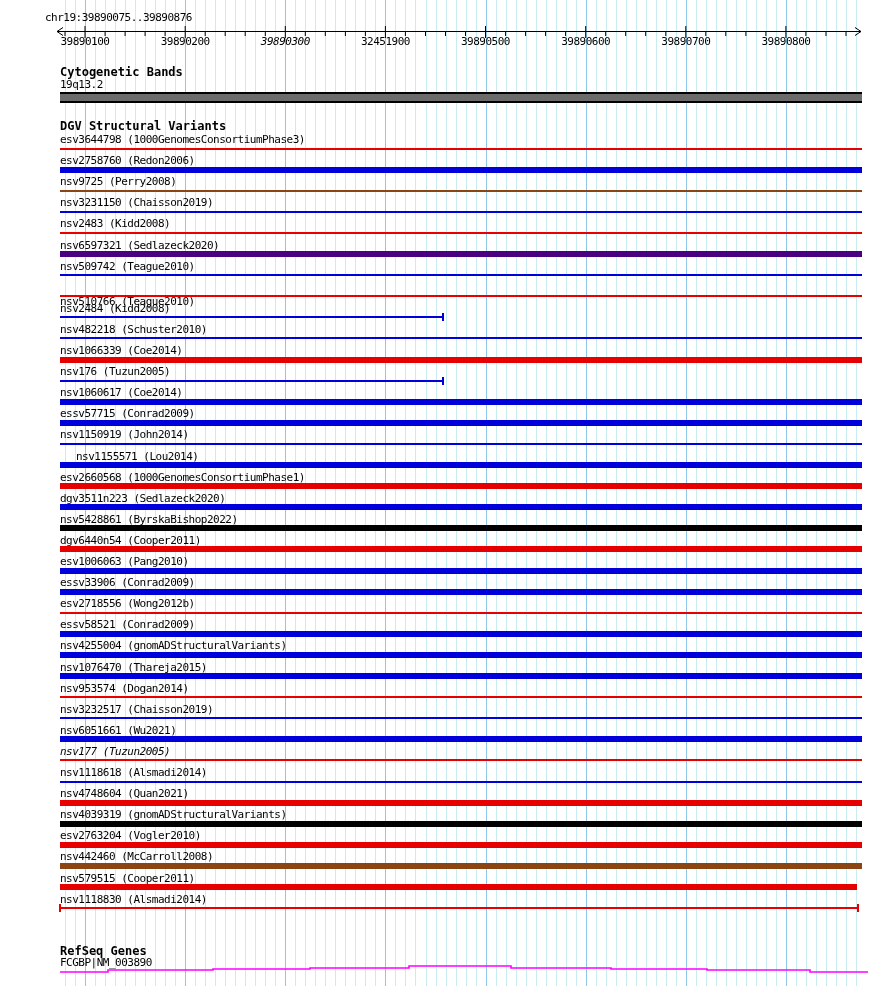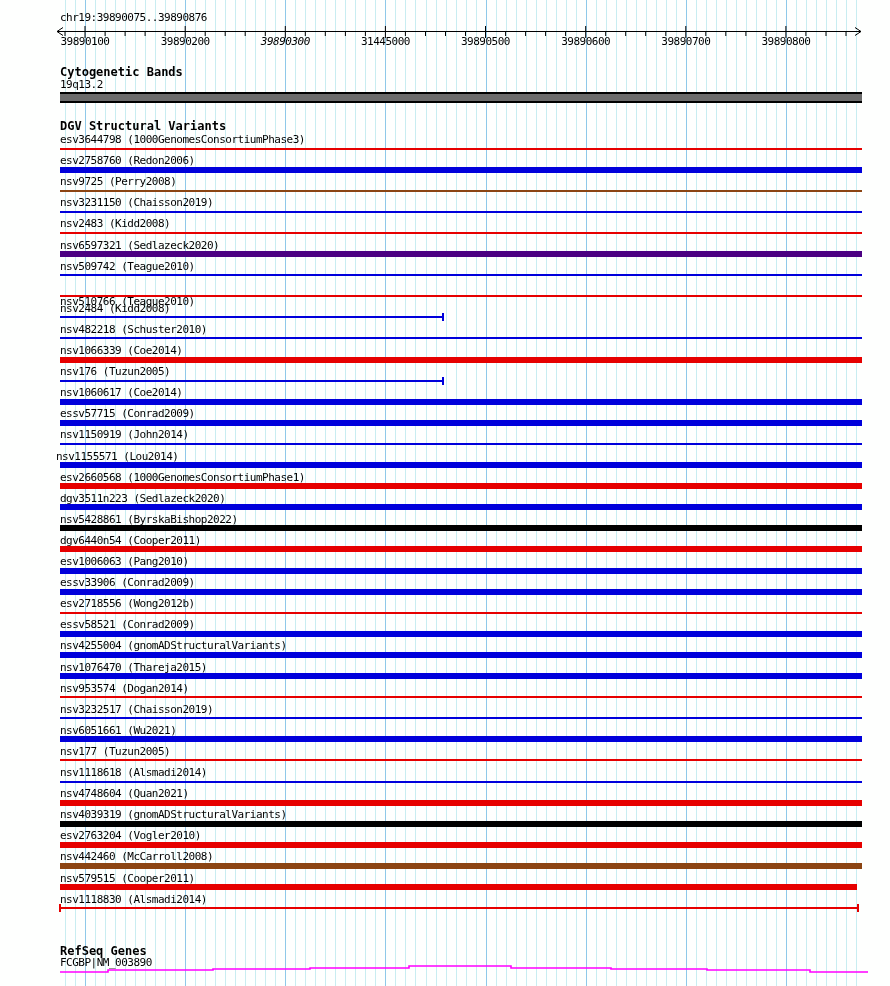--- a/index.html
+++ b/index.html
@@ -96,21 +96,21 @@
       <div class="gridline" style="left: 785.9px; background: rgb(142, 201, 233);"></div>
       <div class="gridline" style="left: 795.9px; background: rgb(200, 237, 241);"></div>
       <div class="gridline" style="left: 805.9px; background: rgb(200, 237, 241);"></div>
       <div class="gridline" style="left: 815.9px; background: rgb(200, 237, 241);"></div>
       <div class="gridline" style="left: 826px; background: rgb(200, 237, 241);"></div>
       <div class="gridline" style="left: 836px; background: rgb(200, 237, 241);"></div>
       <div class="gridline" style="left: 846px; background: rgb(200, 237, 241);"></div>
       <div class="gridline" style="left: 856px; background: rgb(200, 237, 241);"></div>
     </div>
 
-  <div class="txt" style="left:60px;top:12px;">chr19:39890075..39890876</div>
+  <div class="txt" style="left:45px;top:12px;">chr19:39890075..39890876</div>
 
   <svg id="ruler-svg" width="890" height="60">
       <line x1="57" y1="31.5" x2="861" y2="31.5" stroke="#000000" stroke-width="1"></line>
       <line x1="57" y1="31.5" x2="63" y2="27.5" stroke="#000000" stroke-width="1"></line>
       <line x1="57" y1="31.5" x2="63" y2="35.5" stroke="#000000" stroke-width="1"></line>
       <line x1="861" y1="31.5" x2="855" y2="27.5" stroke="#000000" stroke-width="1"></line>
       <line x1="861" y1="31.5" x2="855" y2="35.5" stroke="#000000" stroke-width="1"></line>
       <line x1="65.0" y1="31.5" x2="65.0" y2="36" stroke="#000000" stroke-width="1"></line>
       <line x1="85.0" y1="26" x2="85.0" y2="38" stroke="#000000" stroke-width="1"></line>
       <line x1="105.1" y1="31.5" x2="105.1" y2="36" stroke="#000000" stroke-width="1"></line>
@@ -149,21 +149,21 @@
       <line x1="765.9" y1="31.5" x2="765.9" y2="36" stroke="#000000" stroke-width="1"></line>
       <line x1="785.9" y1="26" x2="785.9" y2="38" stroke="#000000" stroke-width="1"></line>
       <line x1="805.9" y1="31.5" x2="805.9" y2="36" stroke="#000000" stroke-width="1"></line>
       <line x1="826.0" y1="31.5" x2="826.0" y2="36" stroke="#000000" stroke-width="1"></line>
       <line x1="846.0" y1="31.5" x2="846.0" y2="36" stroke="#000000" stroke-width="1"></line>
     </svg>
   <div id="tick-labels">
       <div class="ticklabel" style="left: 57px; top: 36px;">39890100</div>
       <div class="ticklabel" style="left: 157.2px; top: 36px;">39890200</div>
       <div class="ticklabel" style="left: 257.3px; top: 36px; font-style: italic;">39890300</div>
-      <div class="ticklabel" style="left: 357.4px; top: 36px;">31445000</div>
+      <div class="ticklabel" style="left: 357.4px; top: 36px;">32451900</div>
       <div class="ticklabel" style="left: 457.5px; top: 36px;">39890500</div>
       <div class="ticklabel" style="left: 557.7px; top: 36px;">39890600</div>
       <div class="ticklabel" style="left: 657.8px; top: 36px;">39890700</div>
       <div class="ticklabel" style="left: 757.9px; top: 36px;">39890800</div>
     </div>
 
   <div class="heading" style="left:60px;top:66px;text-align:right;">Cytogenetic Bands</div>
   <div class="txt" style="left:60px;top:79px;">19q13.2</div>
   <div id="cytoband" style="left: 60px; top: 92px; width: 802px; height: 11px; background: rgb(107, 107, 107);"></div>
 
@@ -194,21 +194,21 @@
       <div class="bar" style="left: 60px; top: 356.5px; width: 802px; height: 6px; background: rgb(230, 0, 0);"></div>
       <div class="txt" style="left: 60px; top: 366.1px;">nsv176 (Tuzun2005)</div>
       <div class="bar" style="left: 60px; top: 379.6px; width: 382.5px; height: 2px; background: rgb(0, 0, 219);"></div>
       <div class="endcap" style="left: 441.5px; top: 376.6px; width: 2px; height: 8px; background: rgb(0, 0, 219);"></div>
       <div class="txt" style="left: 60px; top: 387.2px;">nsv1060617 (Coe2014)</div>
       <div class="bar" style="left: 60px; top: 398.7px; width: 802px; height: 6px; background: rgb(0, 0, 219);"></div>
       <div class="txt" style="left: 60px; top: 408.3px;">essv57715 (Conrad2009)</div>
       <div class="bar" style="left: 60px; top: 419.8px; width: 802px; height: 6px; background: rgb(0, 0, 219);"></div>
       <div class="txt" style="left: 60px; top: 429.4px;">nsv1150919 (John2014)</div>
       <div class="bar" style="left: 60px; top: 442.9px; width: 802px; height: 2px; background: rgb(0, 0, 219);"></div>
-      <div class="txt" style="left: 56px; top: 450.5px; text-align: center;">nsv1155571 (Lou2014)</div>
+      <div class="txt" style="left: 76px; top: 450.5px; text-align: center;">nsv1155571 (Lou2014)</div>
       <div class="bar" style="left: 60px; top: 462px; width: 802px; height: 6px; background: rgb(0, 0, 219);"></div>
       <div class="txt" style="left: 60px; top: 471.6px;">esv2660568 (1000GenomesConsortiumPhase1)</div>
       <div class="bar" style="left: 60px; top: 483.1px; width: 802px; height: 6px; background: rgb(230, 0, 0);"></div>
       <div class="txt" style="left: 60px; top: 492.7px;">dgv3511n223 (Sedlazeck2020)</div>
       <div class="bar" style="left: 60px; top: 504.2px; width: 802px; height: 6px; background: rgb(0, 0, 219);"></div>
       <div class="txt" style="left: 60px; top: 513.8px;">nsv5428861 (ByrskaBishop2022)</div>
       <div class="bar" style="left: 60px; top: 525.3px; width: 802px; height: 6px; background: rgb(0, 0, 0);"></div>
       <div class="txt" style="left: 60px; top: 534.9px;">dgv6440n54 (Cooper2011)</div>
       <div class="bar" style="left: 60px; top: 546.4px; width: 802px; height: 6px; background: rgb(230, 0, 0);"></div>
       <div class="txt" style="left: 60px; top: 556px;">esv1006063 (Pang2010)</div>
@@ -222,21 +222,21 @@
       <div class="txt" style="left: 60px; top: 640.4px;">nsv4255004 (gnomADStructuralVariants)</div>
       <div class="bar" style="left: 60px; top: 651.9px; width: 802px; height: 6px; background: rgb(0, 0, 219);"></div>
       <div class="txt" style="left: 60px; top: 661.5px;">nsv1076470 (Thareja2015)</div>
       <div class="bar" style="left: 60px; top: 673px; width: 802px; height: 6px; background: rgb(0, 0, 219);"></div>
       <div class="txt" style="left: 60px; top: 682.6px;">nsv953574 (Dogan2014)</div>
       <div class="bar" style="left: 60px; top: 696.1px; width: 802px; height: 2px; background: rgb(230, 0, 0);"></div>
       <div class="txt" style="left: 60px; top: 703.7px;">nsv3232517 (Chaisson2019)</div>
       <div class="bar" style="left: 60px; top: 717.2px; width: 802px; height: 2px; background: rgb(0, 0, 219);"></div>
       <div class="txt" style="left: 60px; top: 724.8px;">nsv6051661 (Wu2021)</div>
       <div class="bar" style="left: 60px; top: 736.3px; width: 802px; height: 6px; background: rgb(0, 0, 219);"></div>
-      <div class="txt" style="left: 60px; top: 745.9px;">nsv177 (Tuzun2005)</div>
+      <div class="txt" style="left: 60px; top: 745.9px; font-style: italic;">nsv177 (Tuzun2005)</div>
       <div class="bar" style="left: 60px; top: 759.4px; width: 802px; height: 2px; background: rgb(230, 0, 0);"></div>
       <div class="txt" style="left: 60px; top: 767px;">nsv1118618 (Alsmadi2014)</div>
       <div class="bar" style="left: 60px; top: 780.5px; width: 802px; height: 2px; background: rgb(0, 0, 219);"></div>
       <div class="txt" style="left: 60px; top: 788.1px;">nsv4748604 (Quan2021)</div>
       <div class="bar" style="left: 60px; top: 799.6px; width: 802px; height: 6px; background: rgb(230, 0, 0);"></div>
       <div class="txt" style="left: 60px; top: 809.2px;">nsv4039319 (gnomADStructuralVariants)</div>
       <div class="bar" style="left: 60px; top: 820.7px; width: 802px; height: 6px; background: rgb(0, 0, 0);"></div>
       <div class="txt" style="left: 60px; top: 830.3px;">esv2763204 (Vogler2010)</div>
       <div class="bar" style="left: 60px; top: 841.8px; width: 802px; height: 6px; background: rgb(230, 0, 0);"></div>
       <div class="txt" style="left: 60px; top: 851.4px;">nsv442460 (McCarroll2008)</div>

